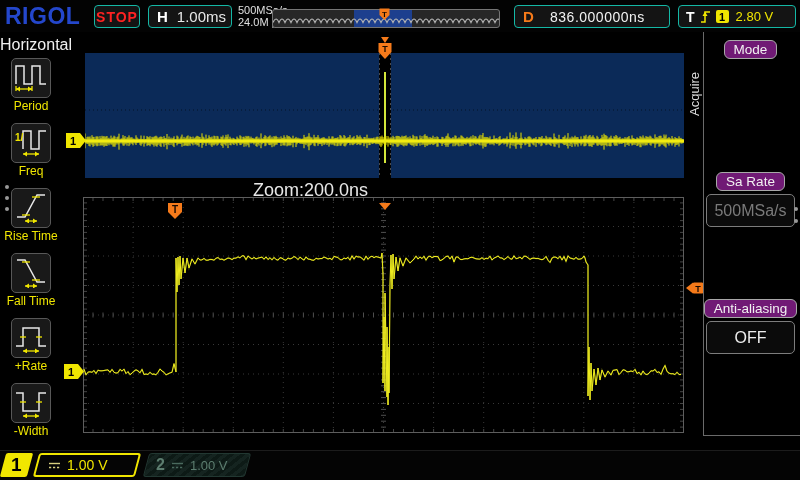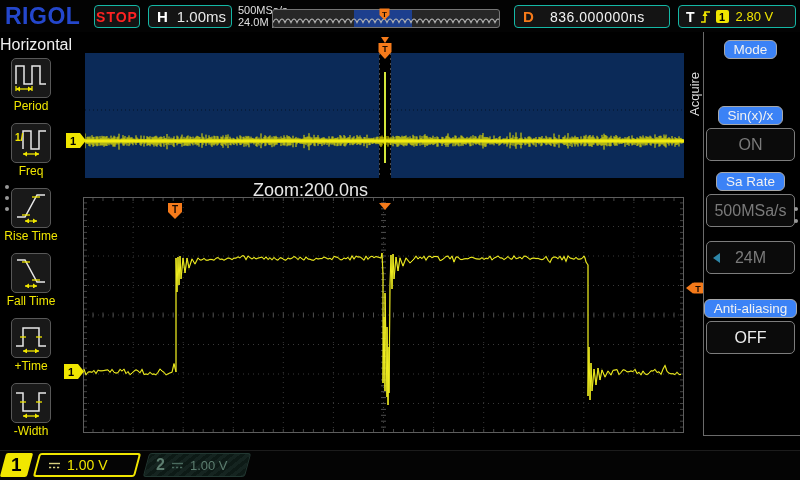--- a/index.html
+++ b/index.html
@@ -44,21 +44,21 @@
   .chtag-lower { left:64px; top:364px; }
   .marker { position:absolute; }
 
   
   .rightbar { position:absolute; left:690px; top:32px; width:110px; height:418px; }
   .rline-v { position:absolute; left:13px; top:0; width:1px; height:403px; background:#6a6a6a; }
   .rline-h { position:absolute; left:13px; top:403px; width:97px; height:1px; background:#6a6a6a; }
   .rtab { position:absolute; left:-3px; top:20px; height:84px; color:#ddd; font-size:13px; writing-mode:vertical-rl; transform:rotate(180deg); text-align:center; }
   .rgroup { position:absolute; left:16px; width:89px; }
   .rhdr { display:flex; justify-content:center; }
-  .rhdr span { background:#3b82f6; border:1px solid #a8a8a8; border-radius:6px; padding:1px 9px; color:#f2f2f2; font-size:13.5px; white-space:nowrap; }
+  .rhdr span { background:#701a75; border:1px solid #a8a8a8; border-radius:6px; padding:1px 9px; color:#f2f2f2; font-size:13.5px; white-space:nowrap; }
   .rbox { position:relative; margin-top:3px; height:33px; background:#0b0b0b; border:1px solid #7d7d7d; border-radius:5px; display:flex; align-items:center; justify-content:center; font-size:16px; color:#ededed; }
   .rbox.disabled { color:#7a7a7a; }
   .rarrow { position:absolute; left:6px; width:0; height:0; border-top:5px solid transparent; border-bottom:5px solid transparent; border-right:7px solid #2e86a8; display:none; }
   .rbox.hasarrow .rarrow { display:block; }
 
   
   .bottombar { position:absolute; left:0; top:450px; width:800px; height:30px; background:#040404; border-top:1px solid #1c1c1c; }
   .skew { transform:skewX(-15deg); }
   .unskew { transform:skewX(15deg); display:flex; align-items:center; gap:6px; }
   .ch1tag { position:absolute; left:3px; top:2px; width:27px; height:24px; background:#f0e600; border-radius:2px; display:flex; align-items:center; justify-content:center; }
@@ -172,21 +172,21 @@
       <div class="libox">
           <span class="licon"><svg width="34" height="33">
               <polyline points="2,26 9,26 9,8 25,8 25,26 32,26" fill="none" stroke="#e8e8e8" stroke-width="1.5"></polyline>
               <line x1="6" y1="17" x2="12" y2="17" stroke="#f0e600" stroke-width="1.3"></line>
               <line x1="22" y1="17" x2="28" y2="17" stroke="#f0e600" stroke-width="1.3"></line>
               <line x1="9" y1="31" x2="25" y2="31" stroke="#f0e600" stroke-width="1.3"></line>
               <polygon points="9,31 13,28.5 13,33.5" fill="#f0e600"></polygon>
               <polygon points="25,31 21,28.5 21,33.5" fill="#f0e600"></polygon>
             </svg></span>
         </div>
-      <div class="llabel">+Time</div>
+      <div class="llabel">+Rate</div>
     </div>
     <div class="litem" style="top:351px">
       <div class="libox">
           <span class="licon"><svg width="34" height="33">
               <polyline points="2,8 9,8 9,26 25,26 25,8 32,8" fill="none" stroke="#e8e8e8" stroke-width="1.5"></polyline>
               <line x1="6" y1="17" x2="12" y2="17" stroke="#f0e600" stroke-width="1.3"></line>
               <line x1="22" y1="17" x2="28" y2="17" stroke="#f0e600" stroke-width="1.3"></line>
               <line x1="9" y1="31" x2="25" y2="31" stroke="#f0e600" stroke-width="1.3"></line>
               <polygon points="9,31 13,28.5 13,33.5" fill="#f0e600"></polygon>
               <polygon points="25,31 21,28.5 21,33.5" fill="#f0e600"></polygon>
@@ -271,41 +271,29 @@
   <aside class="rightbar">
     <div class="rline-v"></div>
     <div class="rline-h"></div>
     <div class="rtab">Acquire</div>
 
     <div class="rgroup" style="top:8px">
       <div class="rhdr">
           <span>Mode</span>
         </div>
     </div>
-    <div class="rgroup" style="top:74px">
-      <div class="rhdr">
-          <span>Sin(x)/x</span>
-        </div>
-      <div class="rbox disabled">
-          <span>ON</span>
-        </div>
-    </div>
     <div class="rgroup" style="top:140px">
       <div class="rhdr">
           <span>Sa Rate</span>
         </div>
       <div class="rbox disabled">
           <span>500MSa/s</span>
         </div>
     </div>
     <div class="rgroup" style="top:206px">
-      <div class="rbox disabled hasarrow">
-          <span class="rarrow"></span>
-          <span>24M</span>
-        </div>
     </div>
     <div class="rgroup" style="top:267px">
       <div class="rhdr">
           <span>Anti-aliasing</span>
         </div>
       <div class="rbox">
           <span>OFF</span>
         </div>
     </div>
     <div class="dot" style="left:104px; top:175px"></div>

